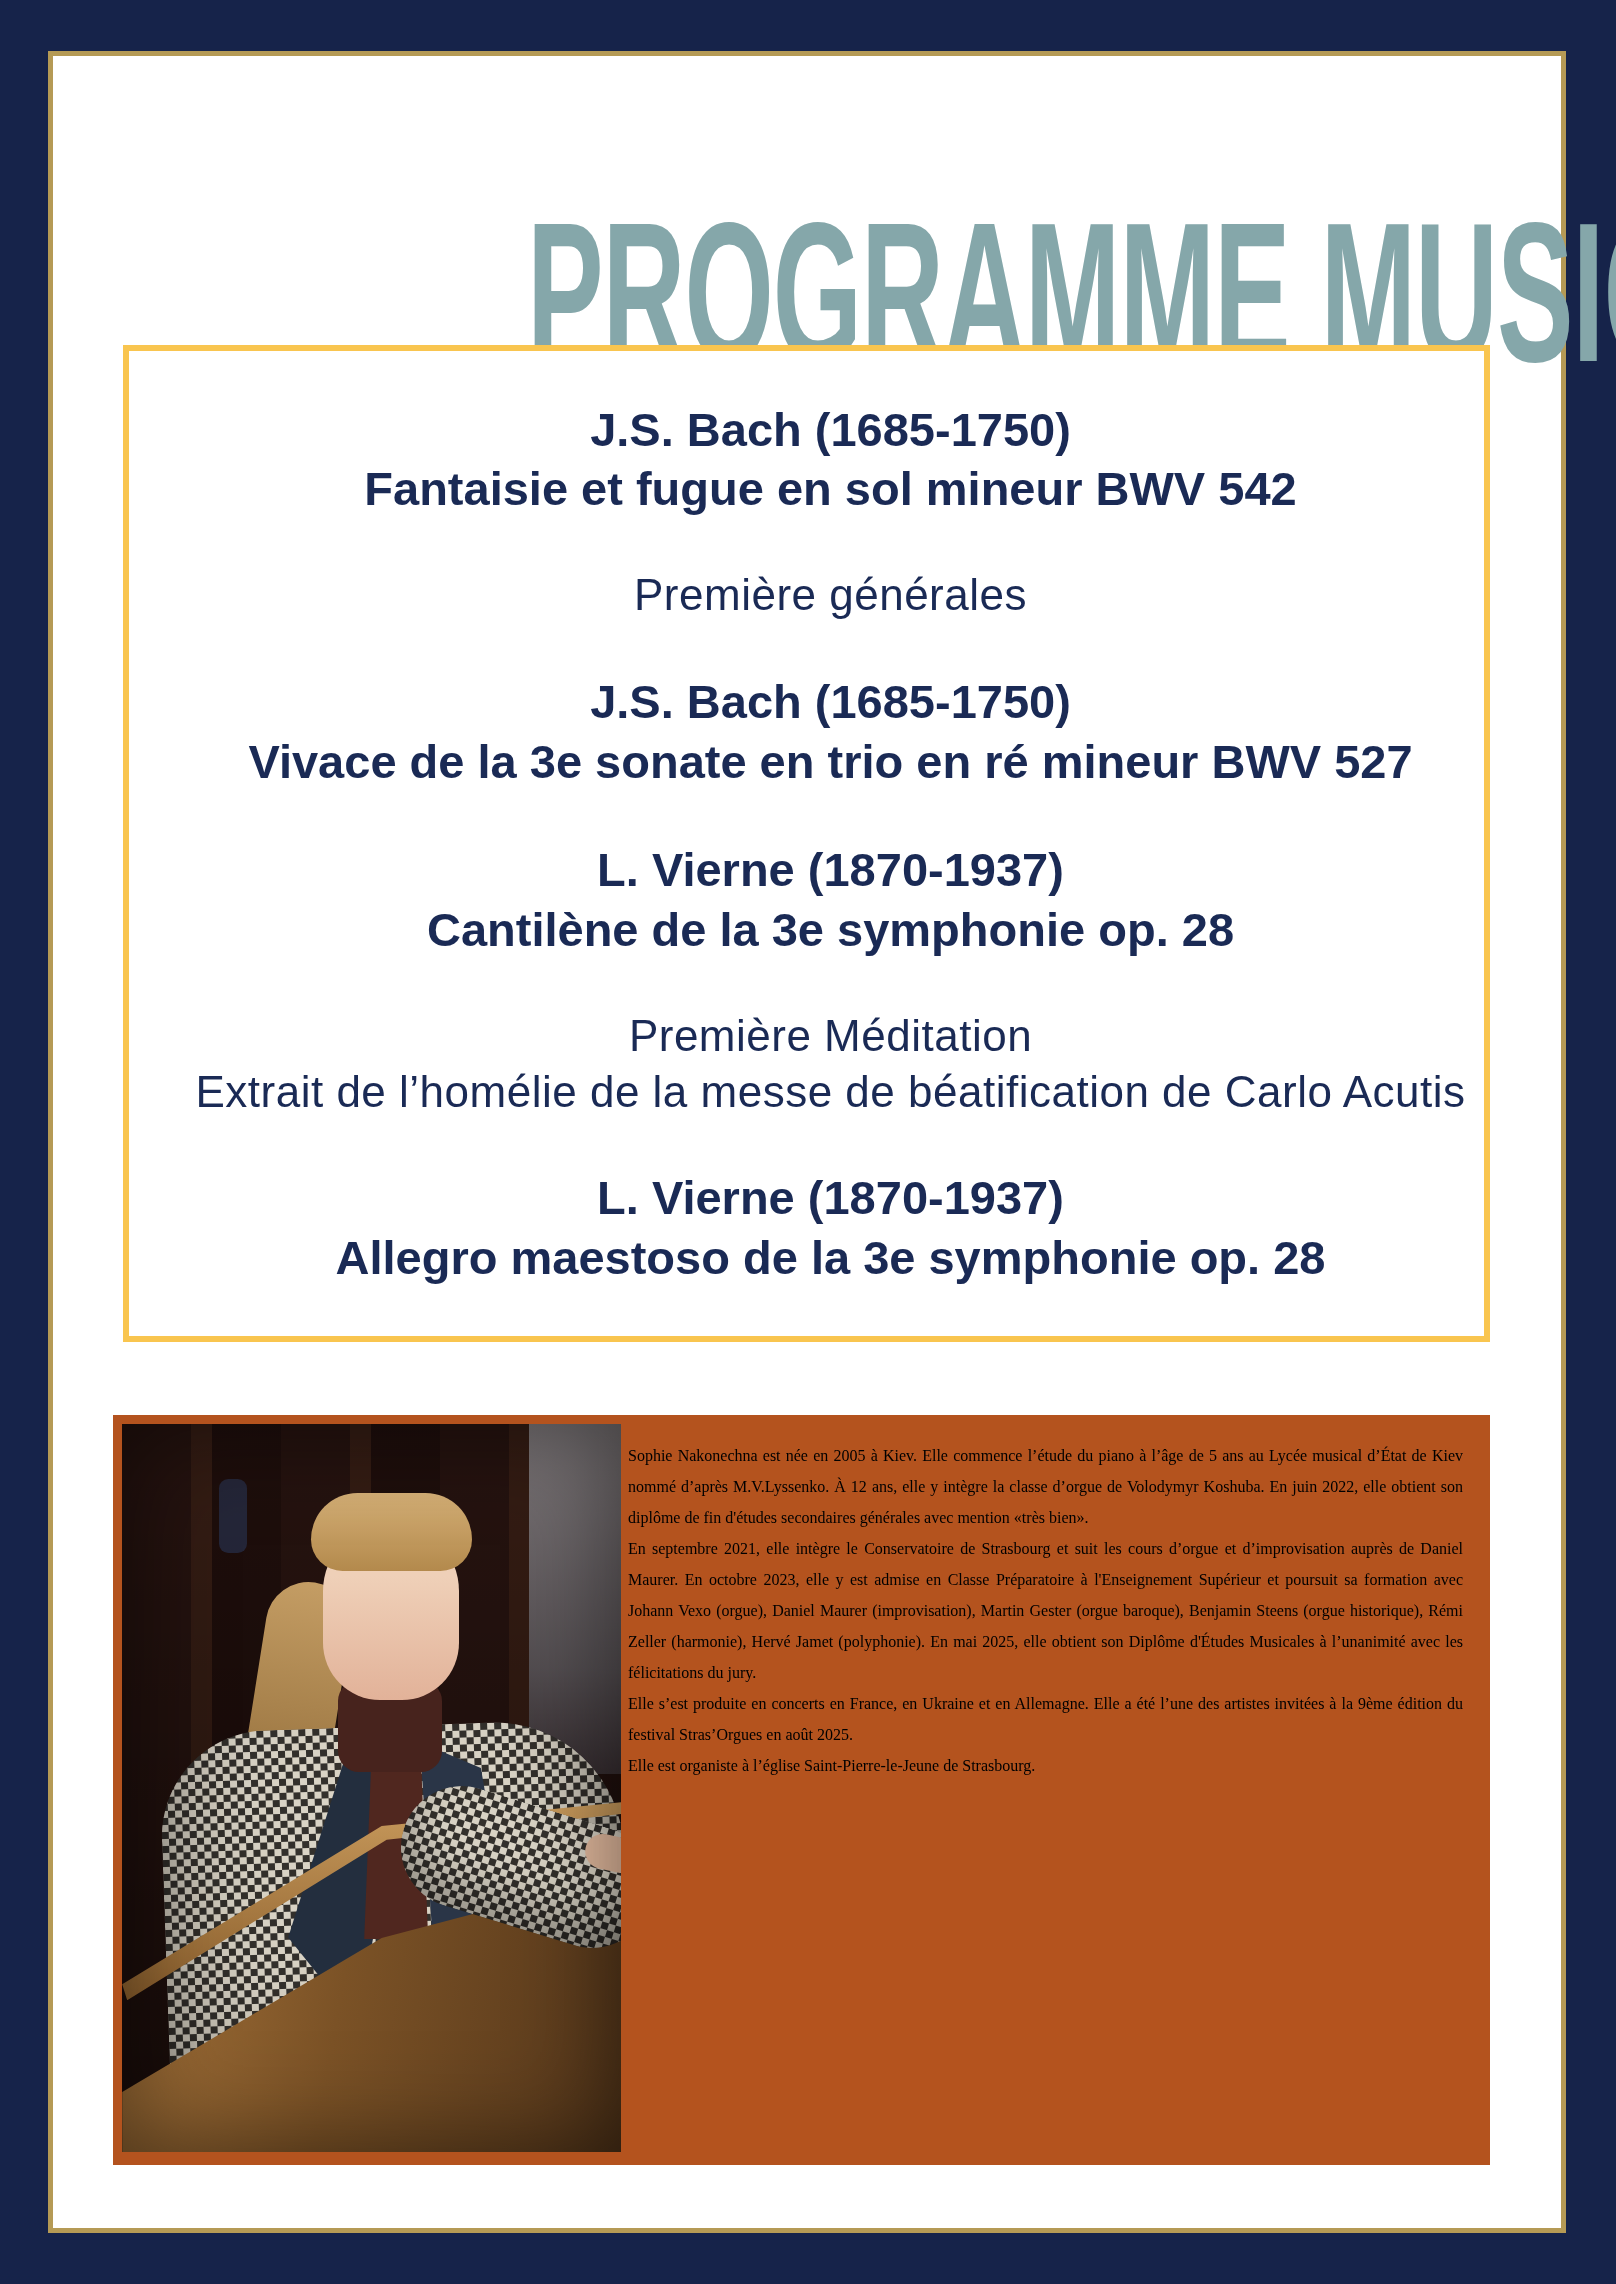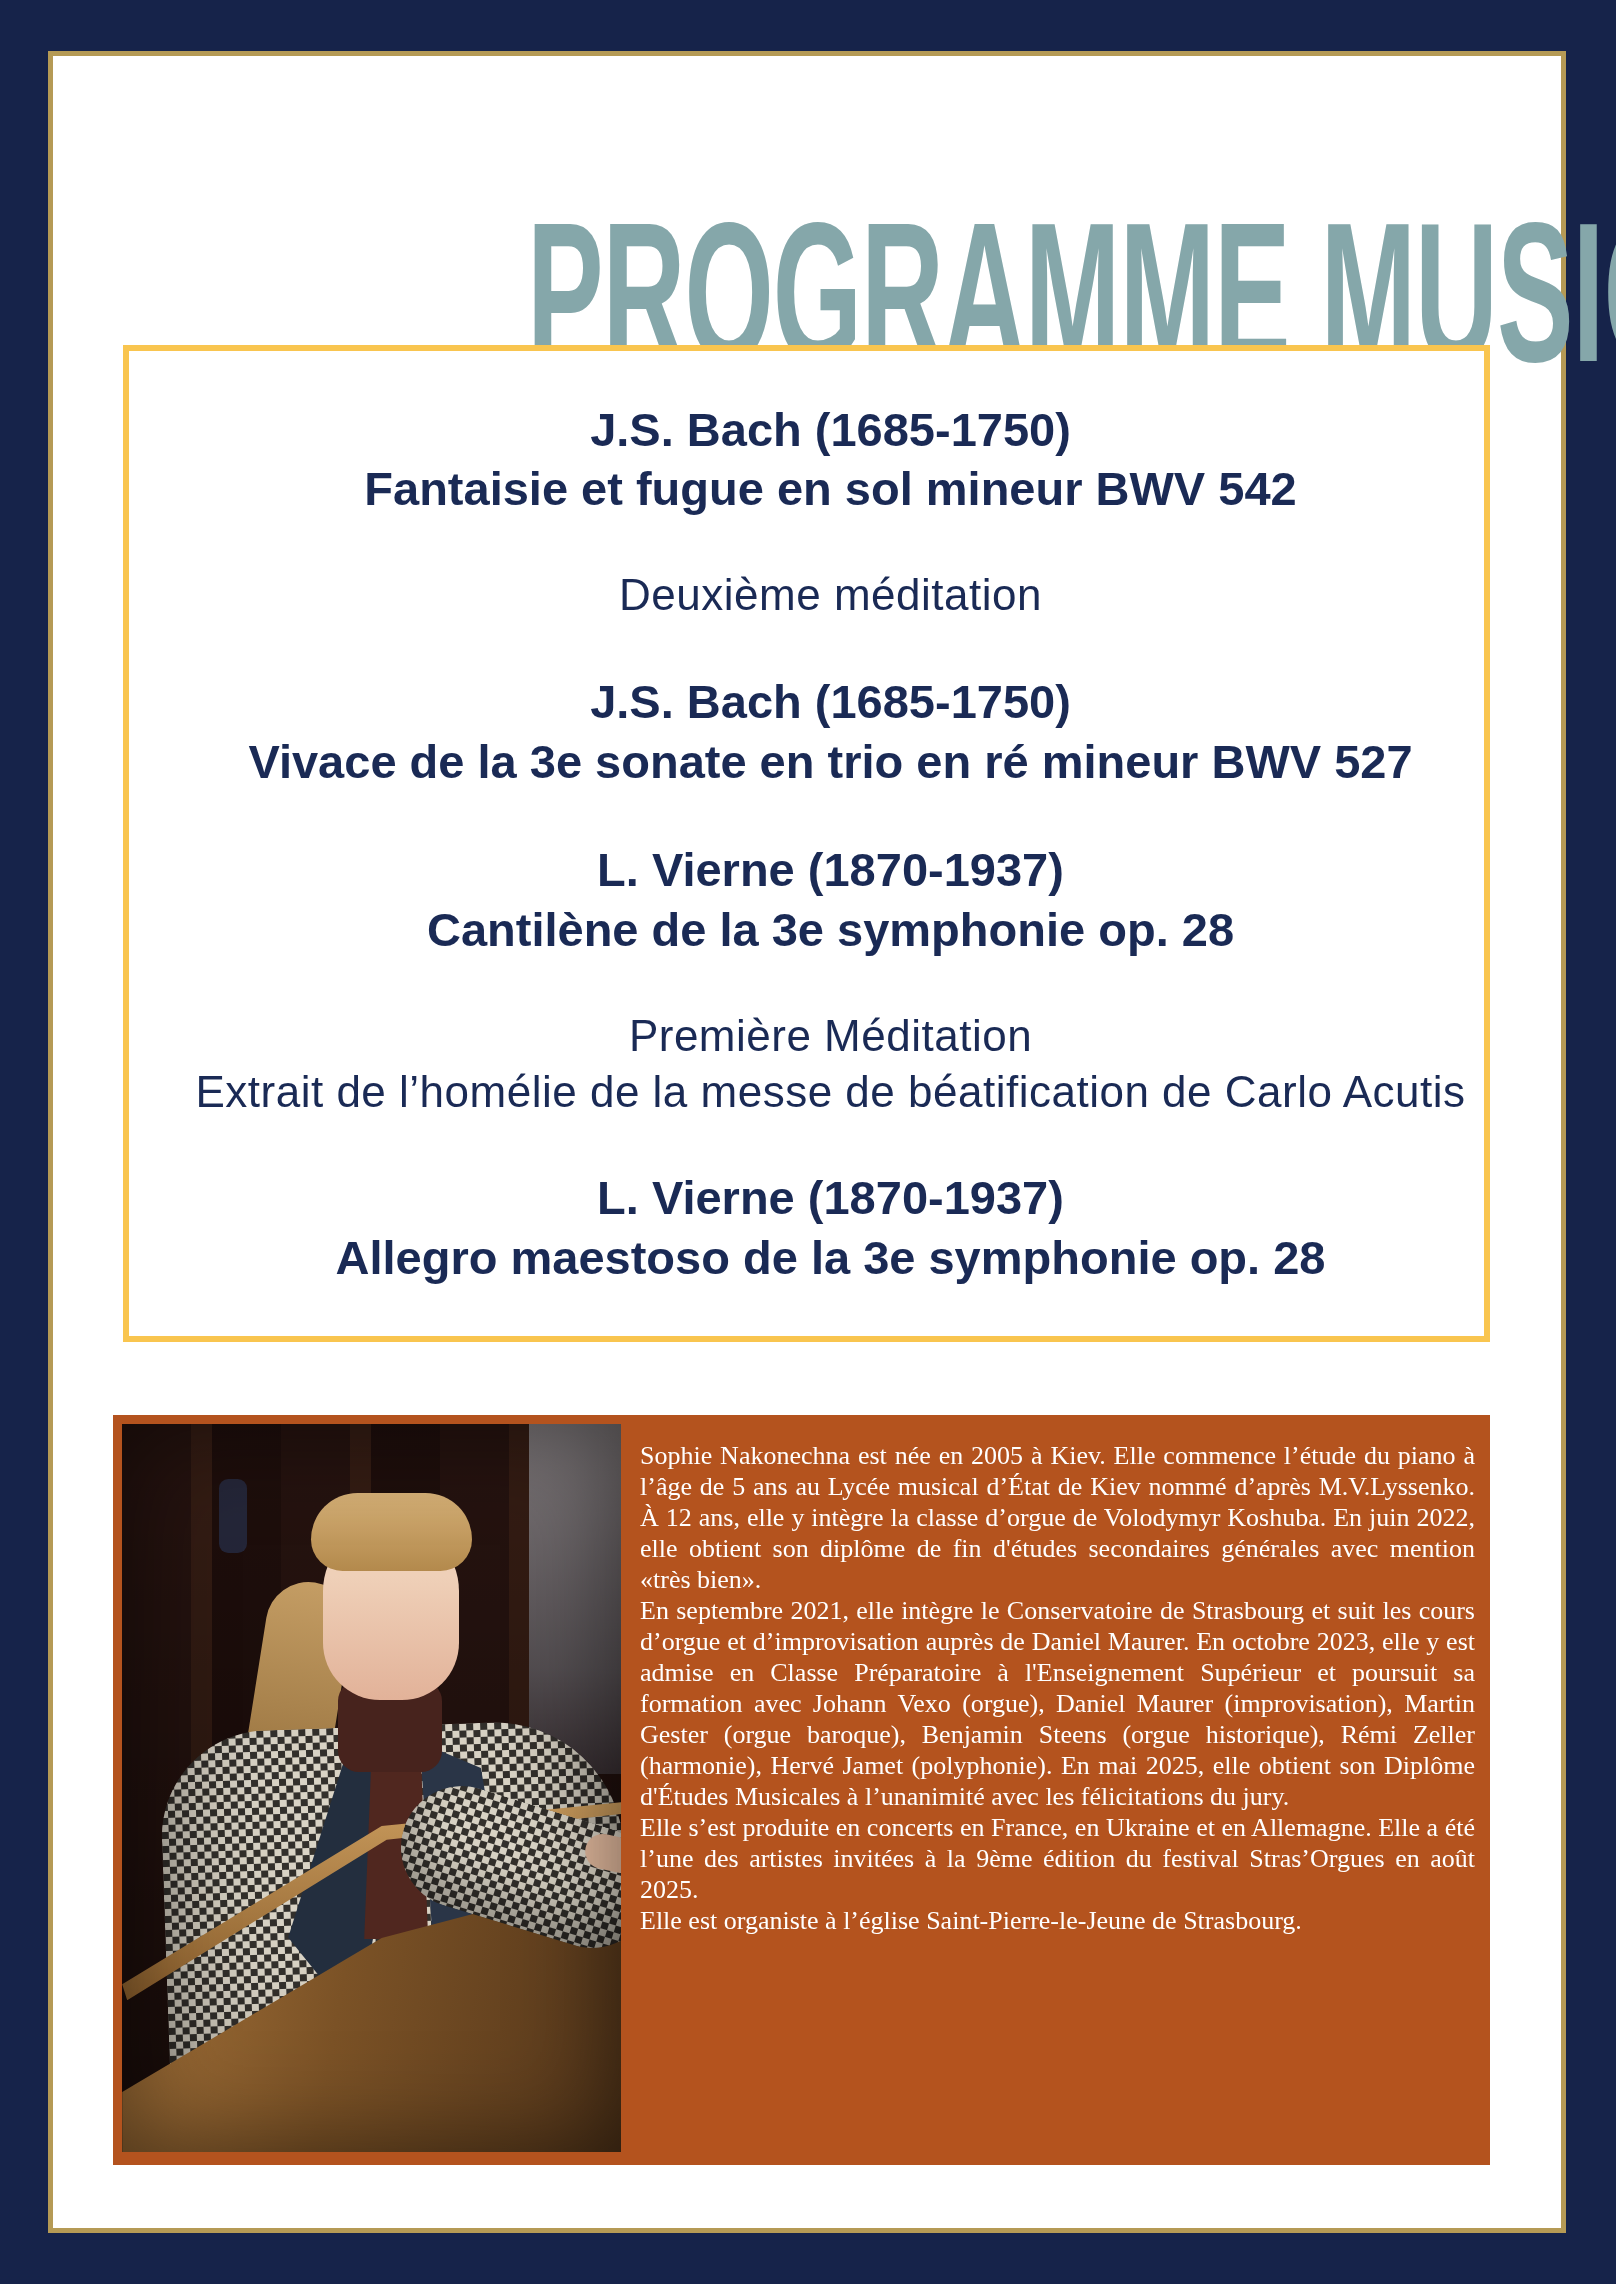--- a/index.html
+++ b/index.html
@@ -70,42 +70,42 @@
   .ph-console-edge{position:absolute;left:0;bottom:152px;width:499px;height:198px;
     background:linear-gradient(180deg,#c89a5c,#8a5e2c);
     clip-path:polygon(0 92%,52% 12%,100% 0,100% 6%,53% 19%,1% 100%);}
   .ph-arm{position:absolute;left:276px;top:382px;width:258px;height:122px;border-radius:62px;
     background:repeating-conic-gradient(#d9d3c5 0% 25%,#33302c 0% 50%) 0 0/14px 14px;
     transform:rotate(17deg);box-shadow:inset 0 -28px 41px rgba(0,0,0,.3);}
   .ph-hand{position:absolute;left:463px;top:412px;width:55px;height:35px;border-radius:18.4px;
     background:#e3ba9e;transform:rotate(12deg);}
   .ph-vignette{position:absolute;inset:0;box-shadow:inset 0 0 101px rgba(0,0,0,.55);}
   .bio-text{
-    position:absolute;left:527px;top:25px;width:835px;
-    color:#ffffff;font-family:"Liberation Serif",serif;
-    font-size:26px;line-height:31px;text-align:justify;
+    position:absolute;left:515px;top:25px;width:835px;
+    color:#000000;font-family:"Liberation Serif",serif;
+    font-size:16px;line-height:31px;text-align:justify;
   }
   .bio-text p{margin:0;}
 </style>
 </head>
 <body>
 
 <div class="white-area">
 
   <div class="page-title">
     <span class="squeeze">PROGRAMME MUSICAL</span>
   </div>
 
   <div class="program-box" style="position:absolute;left:70px;top:289px;">
     <div class="entry bold">
       <div class="ln">J.S. Bach (1685-1750)</div>
       <div class="ln">Fantaisie et fugue en sol mineur BWV 542</div>
     </div>
     <div class="entry light">
-      <div class="ln">Deuxième méditation</div>
+      <div class="ln">Première générales</div>
     </div>
     <div class="entry bold">
       <div class="ln">J.S. Bach (1685-1750)</div>
       <div class="ln">Vivace de la 3e sonate en trio en ré mineur BWV 527</div>
     </div>
     <div class="entry bold">
       <div class="ln">L. Vierne (1870-1937)</div>
       <div class="ln">Cantilène de la 3e symphonie op. 28</div>
     </div>
     <div class="entry light">

